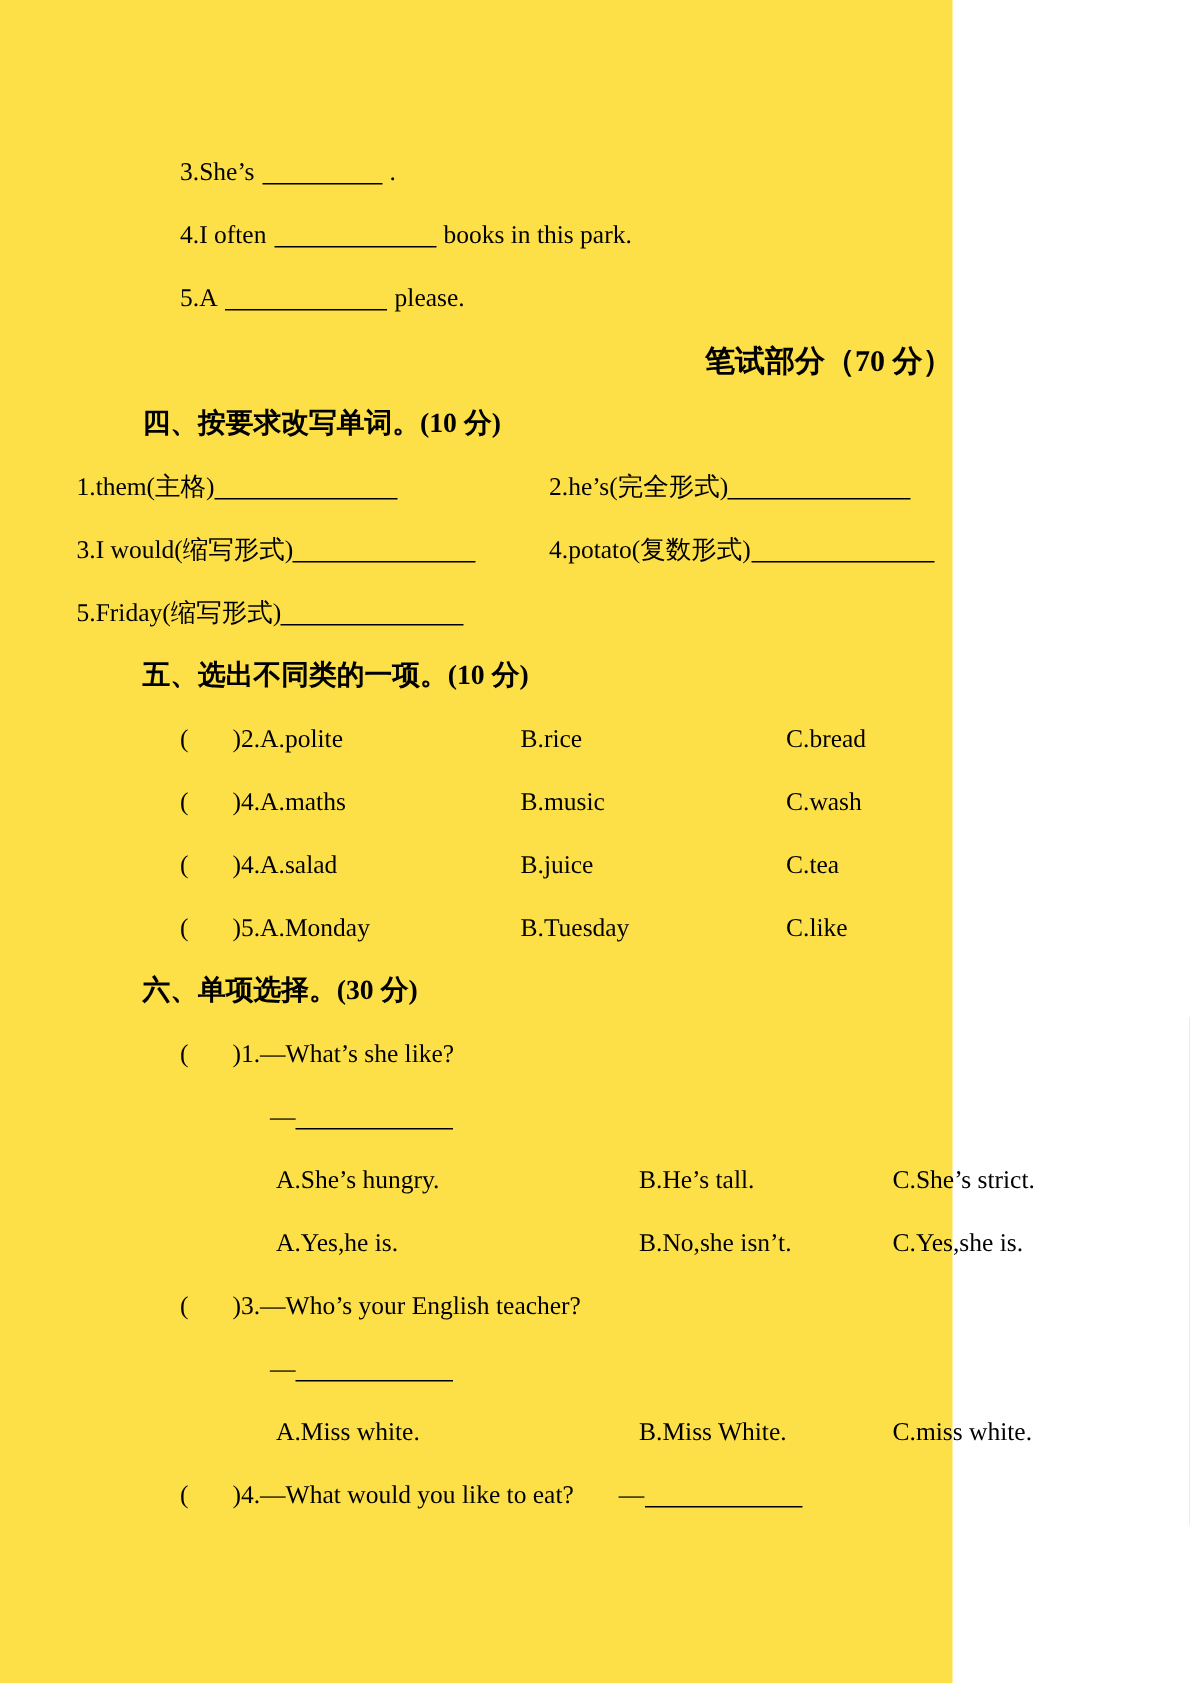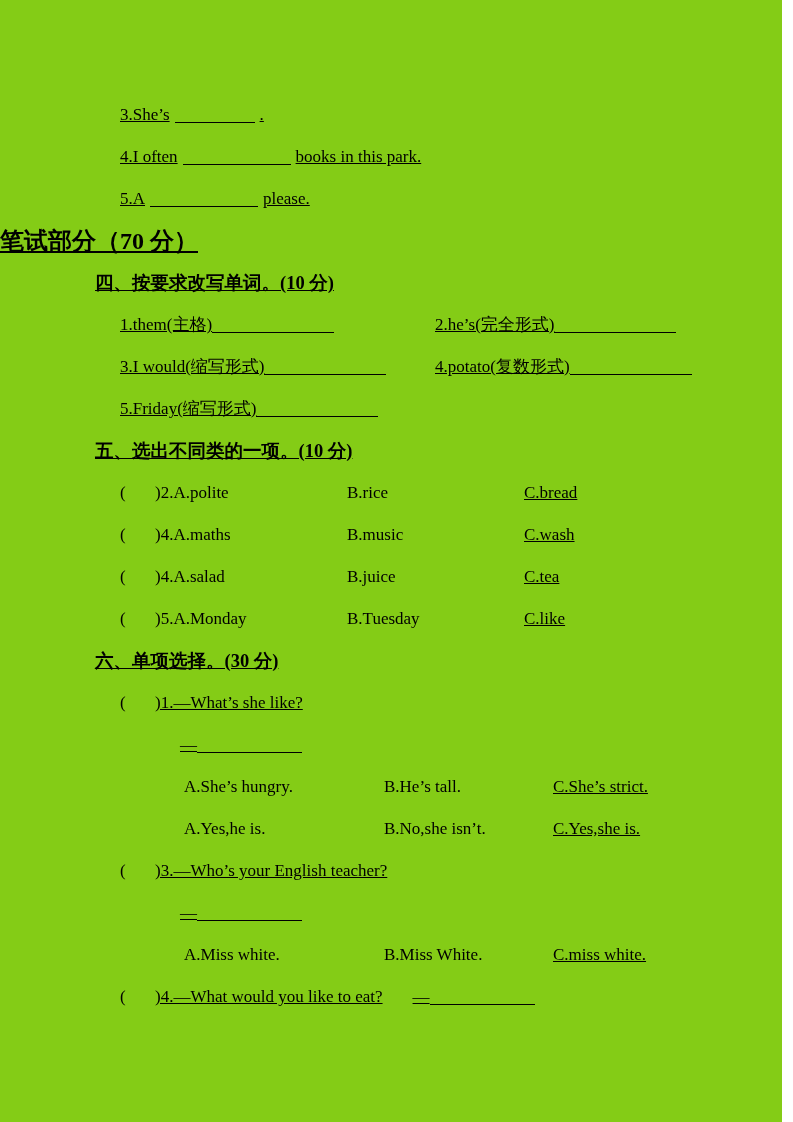--- a/index.html
+++ b/index.html
@@ -4,45 +4,45 @@
 <style>
   * { box-sizing: border-box; }
   html, body { margin: 0; padding: 0; }
   body {
     width: 793px; height: 1122px;
     background: #ffffff; color: #000000;
     font-family: "Liberation Serif", "DejaVu Serif", serif;
     font-size: 17px;
     overflow: hidden;
   }
-  .page { position: relative; width: 782px; height: 1122px; background: #84cc16; text-decoration: underline; }
+  .page { position: relative; width: 635px; height: 1122px; background: #fde047; }
   .spacer-top { height: 94px; }
   .row { height: 42px; line-height: 42px; white-space: nowrap; }
   .indent-main { padding-left: 120px; }
-  .heading-center { text-align: left; font-weight: bold; font-size: 24px; }
+  .heading-center { text-align: right; font-weight: bold; font-size: 20px; }
   .heading-section { padding-left: 95px; font-weight: bold; font-size: 18.5px; }
   .blank {
     display: inline-block;
     border-bottom: 1px solid #000;
     position: relative; top: 3px;
     height: 14px;
   }
   .fill .blank { margin: 0 5px; }
   .blank-80  { width: 80px; }
   .blank-108 { width: 108px; }
   .blank-120 { width: 122px; }
   .blank-105 { width: 105px; }
-  .two-col { display: flex; padding-left: 120px; }
+  .two-col { display: flex; padding-left: 51px; }
   .two-col .col-left { width: 315px; }
   .paren { display: inline-block; width: 35px; }
   .opt5-a { display: inline-block; width: 192px; }
   .opt5-b { display: inline-block; width: 177px; }
   .opts { padding-left: 184px; }
   .opts .opt-a { display: inline-block; width: 200px; }
-  .opts .opt-b { display: inline-block; width: 169px; }
+  .opts .opt-b { display: inline-block; width: 169px; margin-left: 42px; }
   .answer-row { padding-left: 180px; }
   .answer-gap { display: inline-block; width: 30px; }
 </style>
 </head>
 <body>
 
 <div class="page">
   <div class="spacer-top"></div>
 
   <div class="row indent-main fill">

